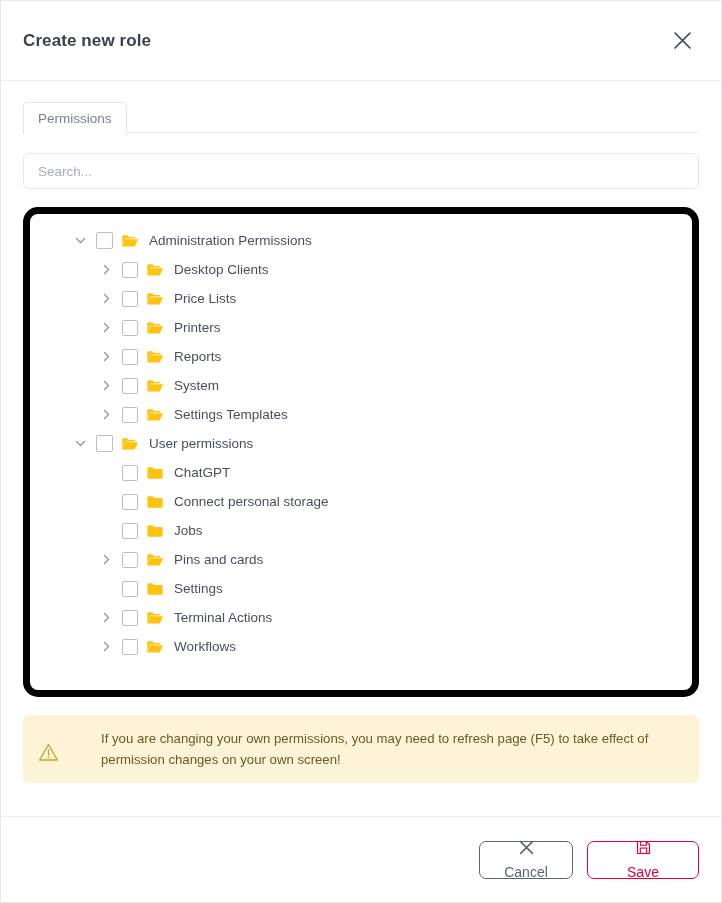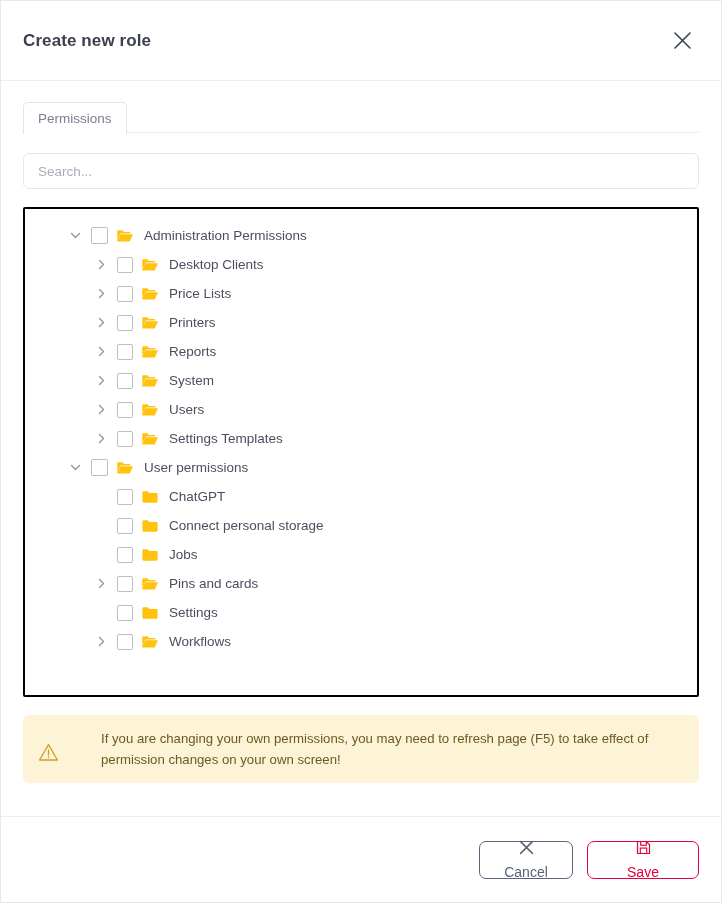--- a/index.html
+++ b/index.html
@@ -106,22 +106,22 @@
     font-family: "Liberation Sans", sans-serif;
     outline: none;
     background: #fff;
   }
   .search-input::placeholder { color: #a9aebc; }
 
   
   .tree-panel {
     flex: 0 0 auto;
     height: 490px;
-    border: 2px solid #000000;
-    border-radius: 2px;
+    border: 7px solid #000000;
+    border-radius: 15px;
     padding: 12px 0 12px 0;
     overflow-y: auto;
     background: #fff;
     text-align: right;
   }
 
   .tree-row {
     display: flex;
     align-items: center;
     height: 29px;
@@ -352,35 +352,20 @@
                 <path d="M4.5 2.5 L8.5 6.5 L4.5 10.5" stroke="#8e94a1" stroke-width="1.3" stroke-linecap="round" stroke-linejoin="round"></path>
               </svg>
             </span>
             <span class="cbox"></span>
             <span class="folder">
               <svg width="18" height="18" viewBox="0 0 18 18" fill="none">
                 <path d="M1.3 4.2 a1 1 0 0 1 1-1 H6.4 L8 4.9 H13.4 a1 1 0 0 1 1 1 V6.6 H4.6 L1.3 13.6 Z" fill="#ffc20e"></path>
                 <path d="M4.6 7.2 H17 L14 13.9 a1 1 0 0 1 -.9 .6 H1.9 a.7 .7 0 0 1 -.62 -1 Z" fill="#ffc20e"></path>
               </svg>
             </span>
-            <span class="tree-label">Users</span>
-          </div>
-          <div class="tree-row depth-2">
-            <span class="chev">
-              <svg width="13" height="13" viewBox="0 0 13 13" fill="none">
-                <path d="M4.5 2.5 L8.5 6.5 L4.5 10.5" stroke="#8e94a1" stroke-width="1.3" stroke-linecap="round" stroke-linejoin="round"></path>
-              </svg>
-            </span>
-            <span class="cbox"></span>
-            <span class="folder">
-              <svg width="18" height="18" viewBox="0 0 18 18" fill="none">
-                <path d="M1.3 4.2 a1 1 0 0 1 1-1 H6.4 L8 4.9 H13.4 a1 1 0 0 1 1 1 V6.6 H4.6 L1.3 13.6 Z" fill="#ffc20e"></path>
-                <path d="M4.6 7.2 H17 L14 13.9 a1 1 0 0 1 -.9 .6 H1.9 a.7 .7 0 0 1 -.62 -1 Z" fill="#ffc20e"></path>
-              </svg>
-            </span>
             <span class="tree-label">Settings Templates</span>
           </div>
           <div class="tree-row depth-1">
             <span class="chev">
               <svg width="13" height="13" viewBox="0 0 13 13" fill="none">
                 <path d="M2.5 4.5 L6.5 8.5 L10.5 4.5" stroke="#8e94a1" stroke-width="1.3" stroke-linecap="round" stroke-linejoin="round"></path>
               </svg>
             </span>
             <span class="cbox"></span>
             <span class="folder">
@@ -454,20 +439,35 @@
                 <path d="M4.5 2.5 L8.5 6.5 L4.5 10.5" stroke="#8e94a1" stroke-width="1.3" stroke-linecap="round" stroke-linejoin="round"></path>
               </svg>
             </span>
             <span class="cbox"></span>
             <span class="folder">
               <svg width="18" height="18" viewBox="0 0 18 18" fill="none">
                 <path d="M1.4 4.4 a1.1 1.1 0 0 1 1.1 -1.1 H6.6 L8.3 5.1 H15.5 a1.1 1.1 0 0 1 1.1 1.1 V13.6 a1.1 1.1 0 0 1 -1.1 1.1 H2.5 a1.1 1.1 0 0 1 -1.1 -1.1 Z" fill="#ffc20e"></path>
               </svg>
             </span>
             <span class="tree-label">Settings</span>
+          </div>
+          <div class="tree-row depth-2">
+            <span class="chev">
+              <svg width="13" height="13" viewBox="0 0 13 13" fill="none">
+                <path d="M4.5 2.5 L8.5 6.5 L4.5 10.5" stroke="#8e94a1" stroke-width="1.3" stroke-linecap="round" stroke-linejoin="round"></path>
+              </svg>
+            </span>
+            <span class="cbox"></span>
+            <span class="folder">
+              <svg width="18" height="18" viewBox="0 0 18 18" fill="none">
+                <path d="M1.3 4.2 a1 1 0 0 1 1-1 H6.4 L8 4.9 H13.4 a1 1 0 0 1 1 1 V6.6 H4.6 L1.3 13.6 Z" fill="#ffc20e"></path>
+                <path d="M4.6 7.2 H17 L14 13.9 a1 1 0 0 1 -.9 .6 H1.9 a.7 .7 0 0 1 -.62 -1 Z" fill="#ffc20e"></path>
+              </svg>
+            </span>
+            <span class="tree-label">Terminal Actions</span>
           </div>
           <div class="tree-row depth-2">
             <span class="chev">
               <svg width="13" height="13" viewBox="0 0 13 13" fill="none">
                 <path d="M4.5 2.5 L8.5 6.5 L4.5 10.5" stroke="#8e94a1" stroke-width="1.3" stroke-linecap="round" stroke-linejoin="round"></path>
               </svg>
             </span>
             <span class="cbox"></span>
             <span class="folder">
               <svg width="18" height="18" viewBox="0 0 18 18" fill="none">

